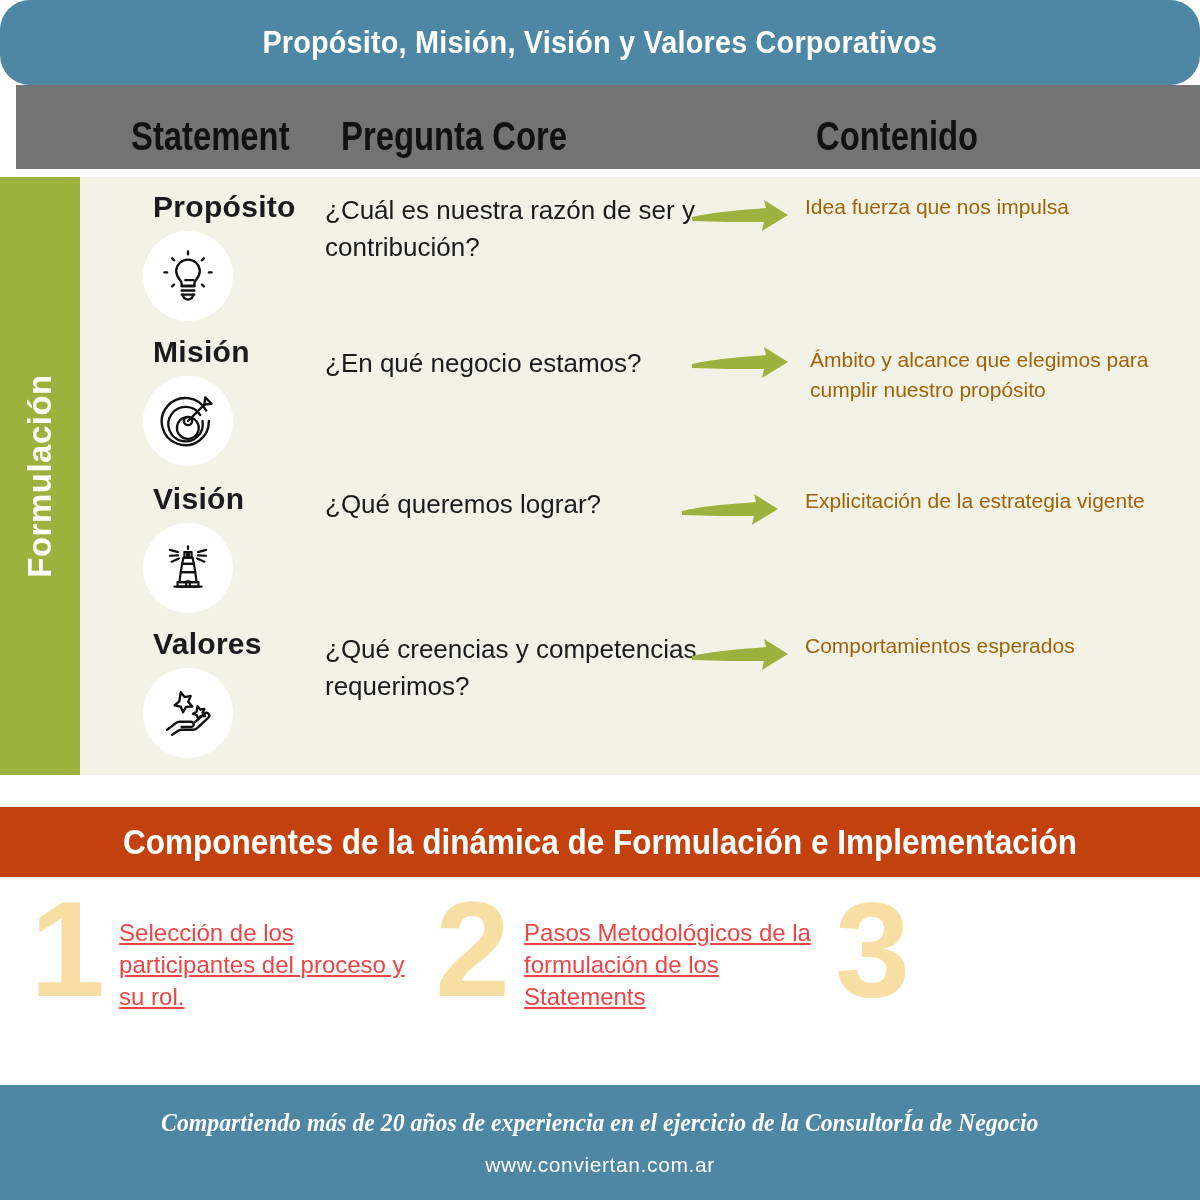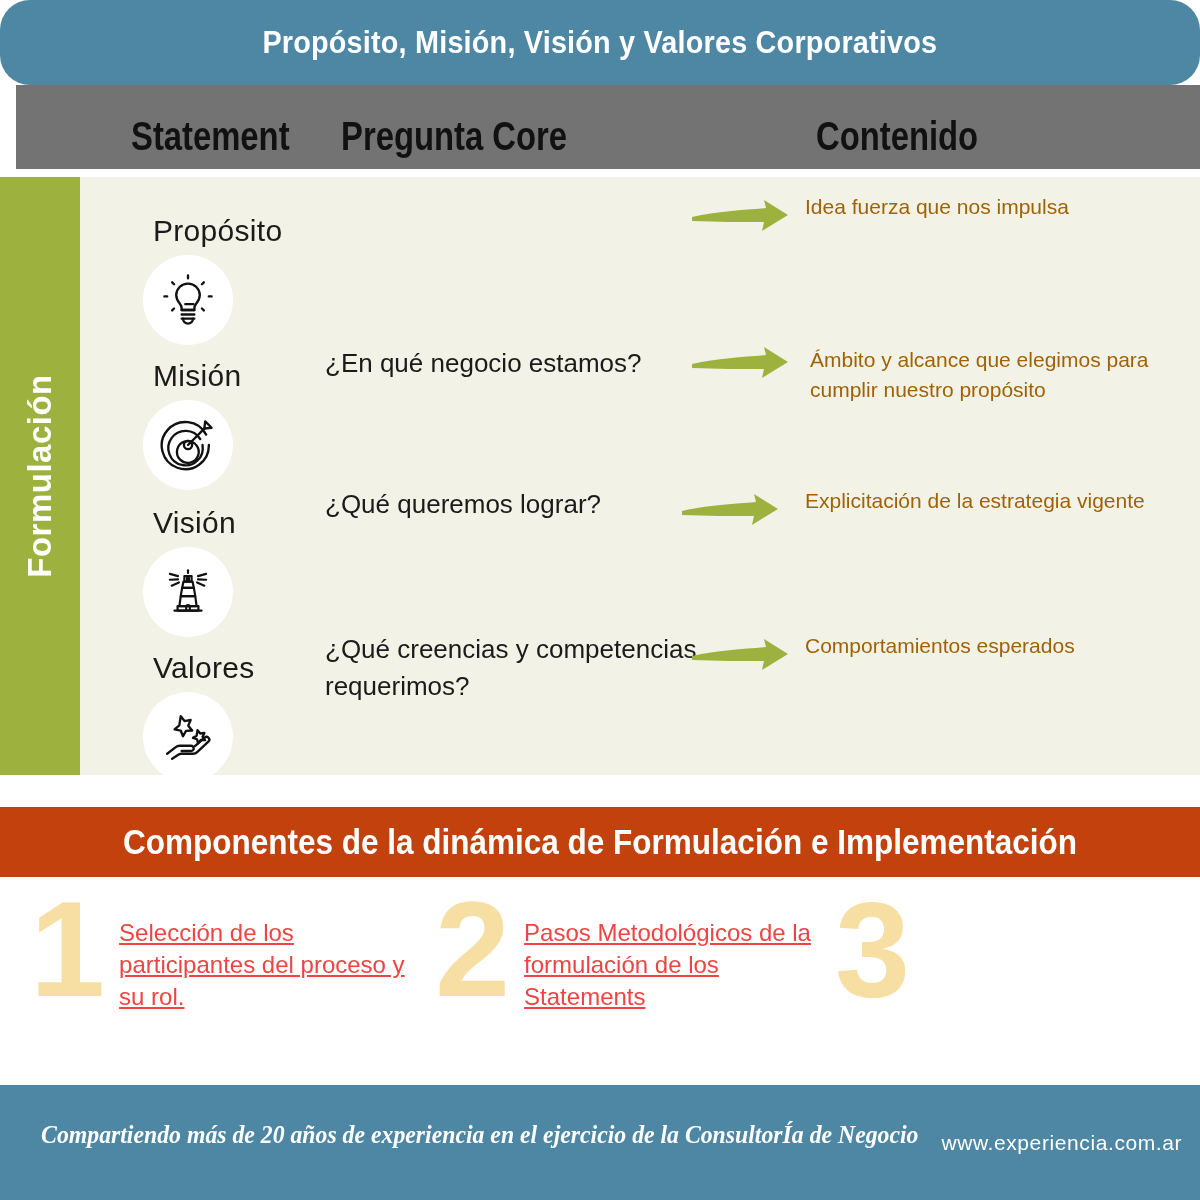--- a/index.html
+++ b/index.html
@@ -51,22 +51,22 @@
   }
 
   .row { position: absolute; left: 80px; width: 1120px; }
   .row.r0 { top: 13px;  height: 150px; }
   .row.r1 { top: 158px; height: 150px; }
   .row.r2 { top: 305px; height: 140px; }
   .row.r3 { top: 450px; height: 148px; }
 
   .statement-cell { position: absolute; left: 35px; top: 0; width: 230px; text-align: left; }
   .statement-name {
-    font-size: 30px; color: #1b1b1b; font-weight: 400;
-    letter-spacing: .3px; line-height: 1.1; padding-left: 38px; margin-top: 24px;
+    font-size: 30px; color: #1b1b1b; font-weight: 700;
+    letter-spacing: .3px; line-height: 1.1; padding-left: 38px;
   }
   .icon-badge {
     margin-top: 8px; margin-left: 28px;
     width: 90px; height: 90px; border-radius: 50%;
     background: #ffffff;
     display: flex; align-items: center; justify-content: center;
   }
   .icon-badge svg { width: 58px; height: 58px; display:block; }
 
   .question-cell {
@@ -114,21 +114,21 @@
     margin-right: 14px; font-family: "Liberation Sans", sans-serif;
   }
   .step-text {
     font-size: 24px; line-height: 1.33; color: #ef4444; padding-top: 22px; text-decoration: underline;
   }
 
   
   .footer {
     position: absolute; left: 0; top: 1085px; width: 1200px; height: 115px;
     background: #4d87a3;
-    display: flex; flex-direction: row; align-items: center; justify-content: center;
+    display: flex; flex-direction: column; align-items: center; justify-content: center;
   }
   .footer-tagline {
     color: #ffffff; font-size: 25px; font-weight: bold; font-style: italic;
     font-family: "Liberation Serif", serif;
     transform: scaleX(.95); white-space: nowrap; margin-bottom: 16px;
   }
   .footer-url {
     color: #ffffff; font-size: 21px;
     font-family: "Liberation Sans", sans-serif; letter-spacing: .6px;
   }
@@ -160,20 +160,21 @@
         <div class="icon-badge">
           <svg viewBox="0 0 64 64" fill="none" stroke="#111" stroke-width="2.6" stroke-linecap="round" stroke-linejoin="round">
             <path d="M32 14c-7.2 0-13 5.6-13 12.6 0 4.3 2.1 7.3 4 9.6 1.3 1.6 2 3.2 2 5.1V43h14v-1.7c0-1.9.7-3.5 2-5.1 1.9-2.3 4-5.3 4-9.6C45 19.6 39.2 14 32 14z"></path>
             <path d="M25 43h14M25 48h14M25 52.5h14"></path>
             <path d="M26.5 52.5c0 3.3 2.5 5.5 5.5 5.5s5.5-2.2 5.5-5.5"></path>
             <path d="M38 36.5h-9"></path>
             <path d="M32 5v3M14.5 12.5l2.1 2.1M49.5 12.5l-2.1 2.1M6 28h3M55 28h3M14.5 43.5l2.1-2.1M49.5 43.5l-2.1-2.1"></path>
           </svg>
         </div>
       </div>
+      <div class="question-cell">¿Cuál es nuestra razón de ser y contribución?</div>
       <div class="arrow-cell">
         <svg viewBox="0 0 100 40">
           <path d="M2 19 C28 13, 54 12, 76 10 L74 2 L98 17 L72 33 L74 24 C52 24, 26 24, 2 23 Z" fill="#9db23e"></path>
         </svg>
       </div>
       <div class="content-cell">Idea fuerza que nos impulsa</div>
     </div>
 
     <div class="row r2">
       <div class="statement-cell">
@@ -261,16 +262,16 @@
       <div class="step-num">2</div>
       <div class="step-text">Pasos Metodológicos de la formulación de los Statements</div>
     </div>
     <div class="step s2">
       <div class="step-num">3</div>
     </div>
   </div>
 
   <div class="footer">
     <div class="footer-tagline">Compartiendo más de 20 años de experiencia en el ejercicio de la ConsultorÍa de Negocio</div>
-    <div class="footer-url">www.experiencia.com.ar</div>
+    <div class="footer-url">www.conviertan.com.ar</div>
   </div>
 
 </div>
 
 </body></html>

